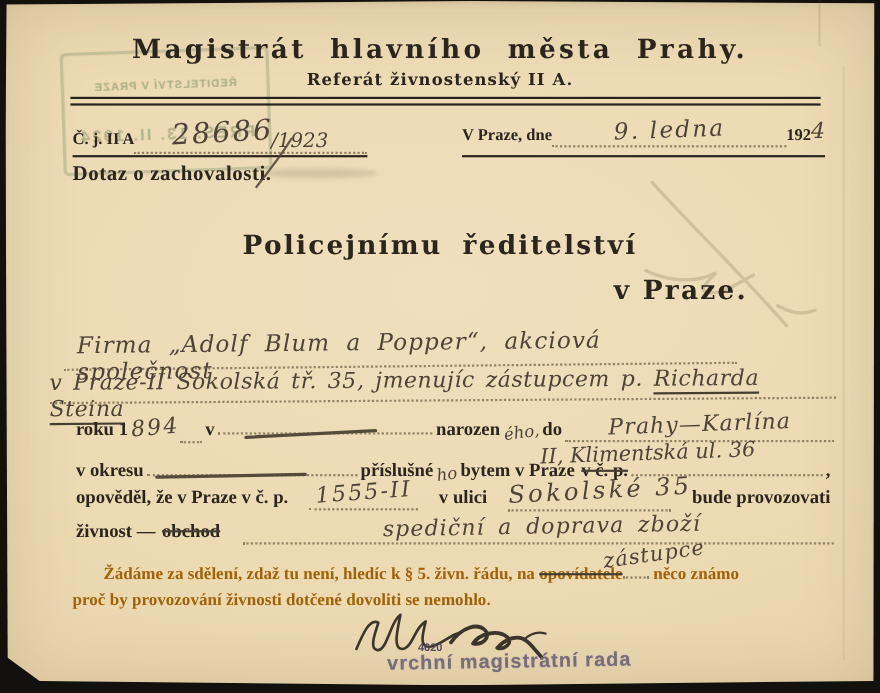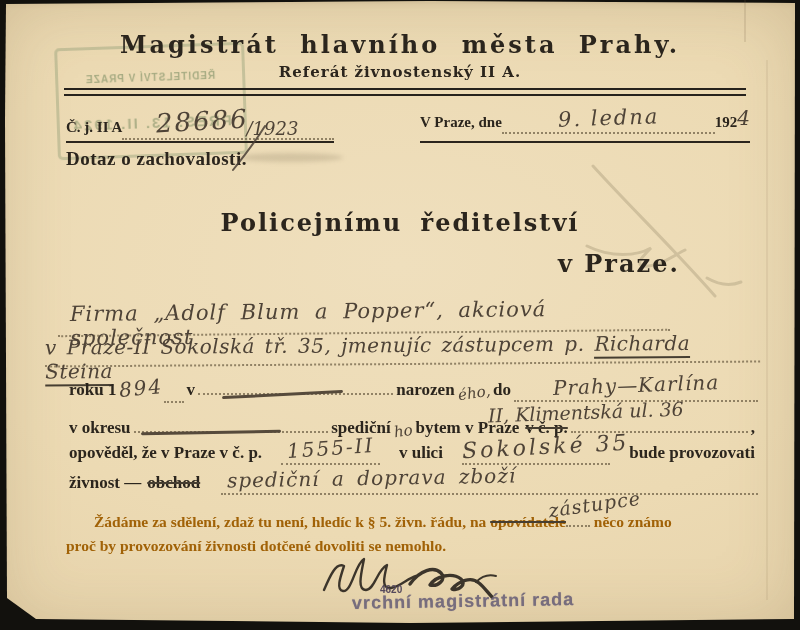--- a/index.html
+++ b/index.html
@@ -148,21 +148,21 @@
     <span class="hand hand-suffix">ého,</span>
     <span class="print">do</span>
     <span class="fill" style="flex:1.5;"><span class="hand hand-inline" style="top:-3px;transform:rotate(-2deg);letter-spacing:1px;">Prahy—Karlína</span></span>
   </div>
 
   <div id="row2" class="row z1">
     <span class="print">v okresu</span>
     <span class="fill" style="flex:1.1;">
         <span class="dash" style="left:4%;width:72%;top:55%;transform:rotate(-1deg);"></span>
       </span>
-    <span class="print">spediční</span>
+    <span class="print">příslušné</span>
     <span class="hand hand-suffix">ho</span>
     <span class="print">bytem v Praze</span>
     <span class="struckwrap">
       <span class="print struck">v č. p.</span>
       <span class="hand" id="klimentska">II, Klimentská ul. 36</span>
     </span>
     <span class="fill"></span>
     <span class="print">,</span>
   </div>
 
@@ -170,21 +170,21 @@
     <span class="print">opověděl, že v Praze v č. p.</span>
     <span class="fill"><span class="hand hand-inline" style="top:-3px;transform:rotate(-4deg);letter-spacing:2px;">1555-II</span></span>
     <span class="print">v ulici</span>
     <span class="fill" style="flex:1.5;"><span class="hand hand-inline" style="top:-4px;font-size:22px;letter-spacing:3px;transform:rotate(-3deg);">Sokolské 35</span></span>
     <span class="print">bude provozovati</span>
   </div>
 
   <div id="row4" class="row z1">
     <span class="print">živnost —</span>
     <span class="print struck">obchod</span>
-    <span class="fill" style="text-align:left;margin-left:18px;"><span class="hand hand-inline" style="top:-3px;margin-left:6px;letter-spacing:1px;word-spacing:5px;transform:rotate(-1deg);">spediční a doprava zboží</span></span>
+    <span class="fill" style="text-align:center;margin-left:18px;"><span class="hand hand-inline" style="top:-3px;margin-left:6px;letter-spacing:1px;word-spacing:5px;transform:rotate(-1deg);">spediční a doprava zboží</span></span>
   </div>
 
   <div id="insert-hand" class="abs hand z1">zástupce</div>
 
   <div id="paragraph" class="abs z1">
     <div class="indent">
       <span>Žádáme za sdělení, zdaž tu není, hledíc k § 5. živn. řádu, na</span>
       <span class="struck">opovídatele</span><span class="dots-inline"></span>
       <span>něco známo</span>
     </div>

